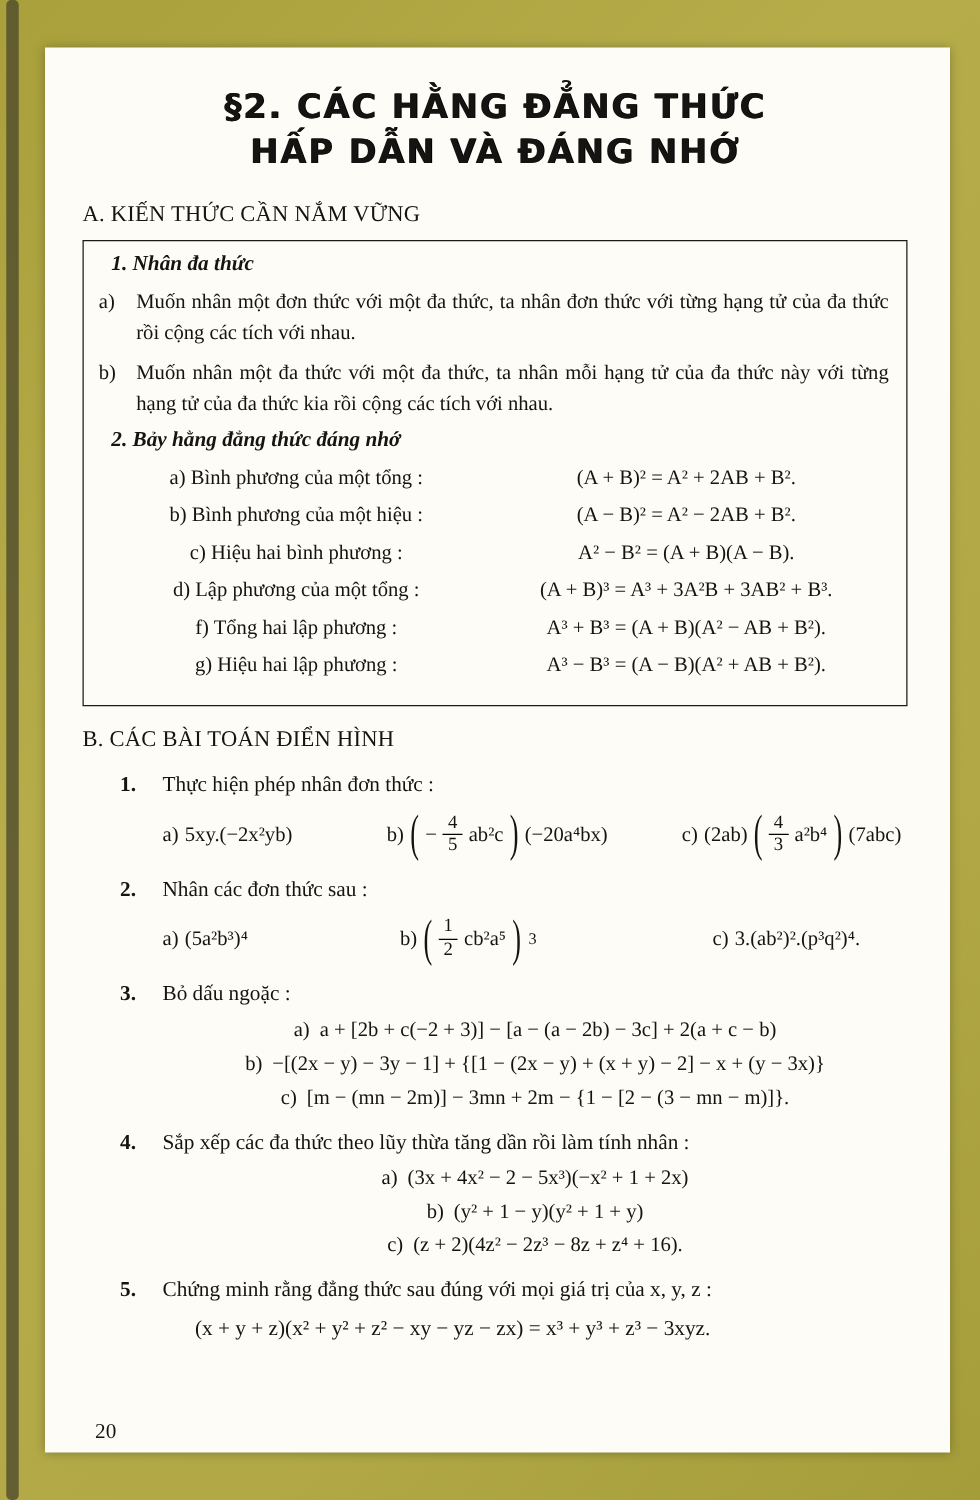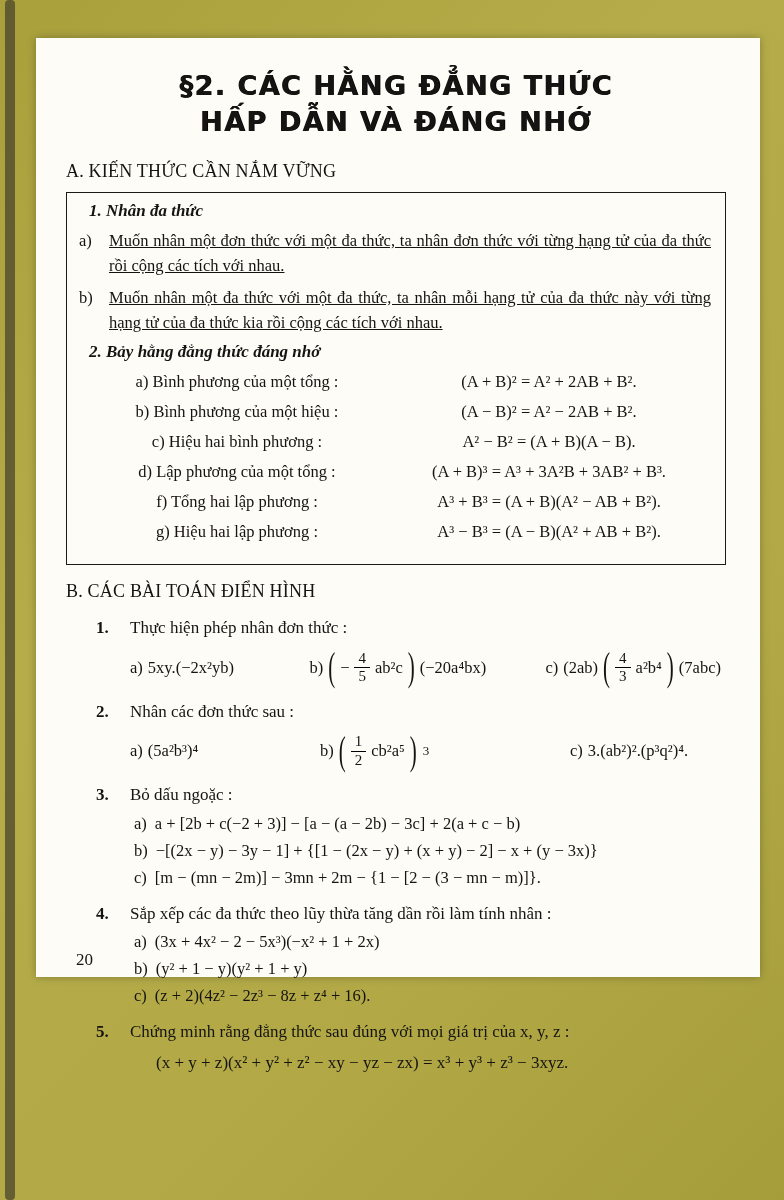--- a/index.html
+++ b/index.html
@@ -7,21 +7,21 @@
     width:784px;height:1200px;overflow:hidden;position:relative;
     background:linear-gradient(135deg,#a9a03c 0%,#b6ad4a 35%,#b2a946 70%,#a59d3a 100%);
     font-family:"Liberation Serif","DejaVu Serif",serif;color:#161412;
   }
   .binding-strip{
     position:absolute;left:5px;top:0;width:10px;height:1200px;
     background:linear-gradient(90deg,#3f3c26,#6b663а 60%,transparent);
     background-color:#4a462c;opacity:.75;border-radius:4px;
   }
   .page{
-    position:absolute;left:36px;top:38px;width:724px;height:939px;
+    position:absolute;left:36px;top:38px;width:724px;height:1124px;
     background:#fdfcf6;box-shadow:0 0 8px rgba(40,40,20,.35);
     box-sizing:border-box;padding:26px 34px 20px 30px;
   }
   .title{
     text-align:center;margin:4px 0 22px;
     font-family:"DejaVu Sans","Liberation Sans",sans-serif;
     font-weight:800;font-size:27px;line-height:1.32;letter-spacing:1.5px;
     text-shadow:.7px 0 0 #000;
   }
   .title span{display:block;}
@@ -30,39 +30,39 @@
   }
   .kbox{
     border:1.6px solid #1c1a16;padding:2px 14px 12px 12px;margin:2px 0 16px;
     box-sizing:border-box;
   }
   .boxtitle{
     font-weight:bold;font-style:italic;font-size:17px;padding-left:10px;margin:6px 0 8px;
   }
   .para{display:flex;margin:7px 0;font-size:16.5px;line-height:1.5;}
   .para .plabel{flex:none;width:30px;}
-  .para .ptext{flex:1;text-align:justify;text-decoration:underline;}
+  .para .ptext{flex:1;text-align:justify;}
   .idrow{display:grid;grid-template-columns:300px 1fr;font-size:16.5px;margin:10px 0;padding-left:8px;text-align:center;}
   .idformula,.math{font-family:Liberation Serif, serif;}
   .prob{margin:14px 0;padding-left:30px;}
   .probhead{display:flex;font-size:17px;line-height:1.4;}
   .probhead .pnum{flex:none;width:34px;font-weight:bold;}
   .probhead .ptitle{flex:1;}
   .sub{display:flex;align-items:center;padding-left:34px;margin-top:10px;min-height:30px;font-size:16.5px;}
   .sub .si{display:inline-flex;align-items:center;}
   .sub .si > span{margin-right:5px;}
   .si1{width:190px;}
   .si2{width:250px;}
   .si3{flex:1;}
   .frac{display:inline-block;text-align:center;font-size:15px;line-height:1.15;vertical-align:middle;}
   .frac .fn{display:block;padding:0 4px;border-bottom:1.2px solid #000;}
   .frac .fd{display:block;padding:0 4px;}
   .bp{display:inline-block;transform:scaleY(1.95);transform-origin:50% 52%;font-size:21px;font-weight:400;vertical-align:middle;}
   .bexp{font-size:13px;vertical-align:16px;margin-left:1px;}
-  .pline{padding-left:34px;margin:7px 4px;font-size:16.5px;}
+  .pline{padding-left:34px;margin:7px 14px;font-size:16.5px;text-align:center;}
   .pline .llab{margin-right:8px;}
   .p5formula{padding-left:60px;margin-top:9px;font-size:17px;}
   .pagenum{position:absolute;left:40px;bottom:7px;font-size:17px;margin-top:48px;}
 </style>
 </head>
 <body>
 
 <div class="binding-strip"></div>
 
 <div class="page">

